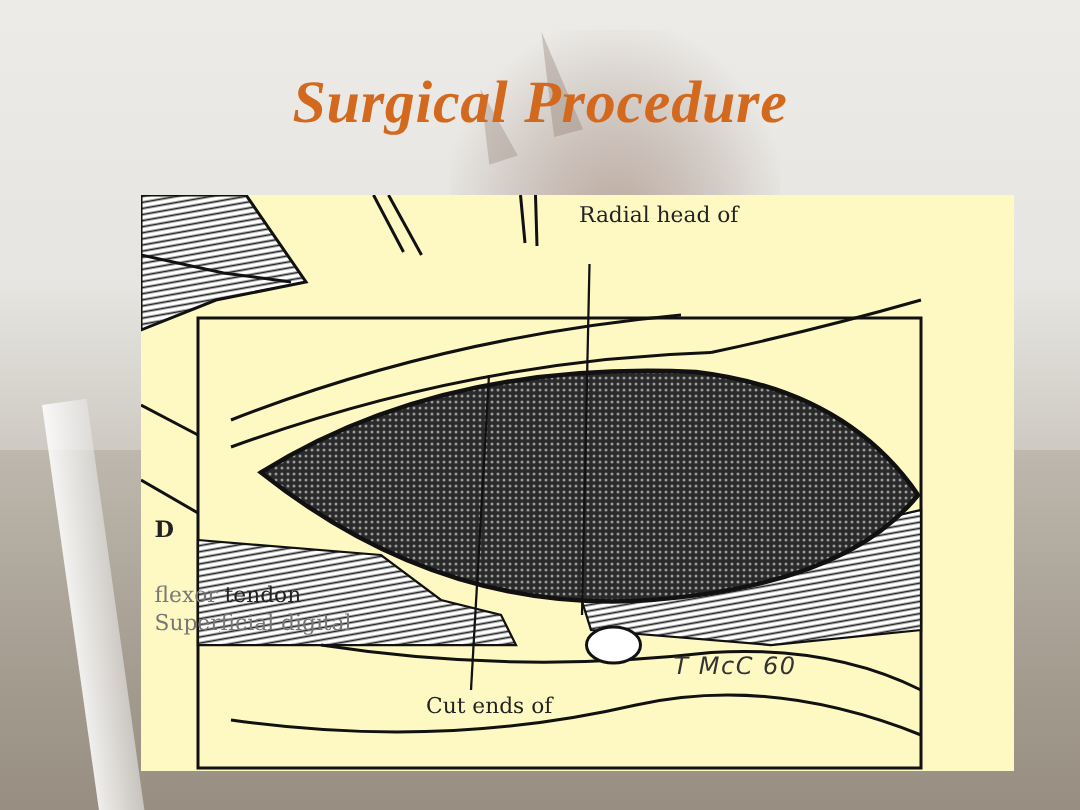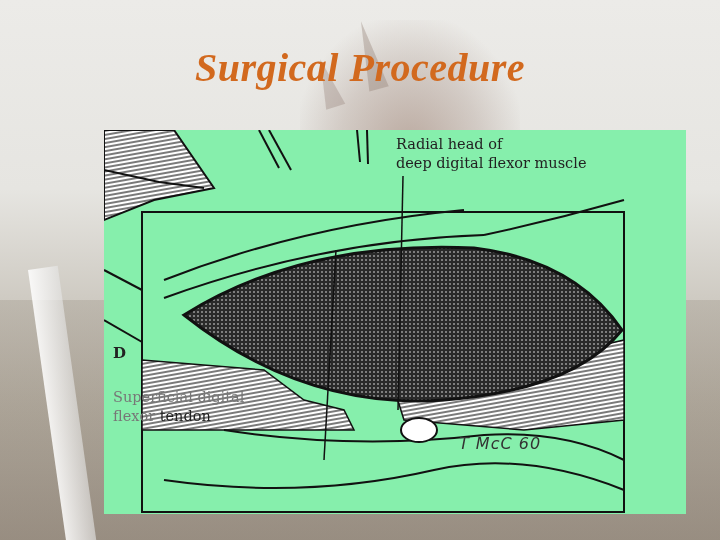--- a/index.html
+++ b/index.html
@@ -7,21 +7,21 @@
     background: linear-gradient(180deg, #ecebe8 0%, #e6e5e1 35%, #cfcbc3 55%, #bdb7ac 75%, #a9a196 100%);
     font-family: "Liberation Serif", serif; }
   .horse { position:absolute; left:300px; top:20px; width:220px; height:160px;
     background: radial-gradient(ellipse at 50% 80%, rgba(150,120,105,0.55) 0%, rgba(170,150,140,0.35) 45%, rgba(230,228,225,0) 75%); }
   .ear-l { position:absolute; left:318px; top:58px; width:0; height:0; border-left:10px solid transparent; border-right:10px solid transparent; border-bottom:50px solid rgba(150,130,120,0.35); transform:rotate(-18deg); }
   .ear-r { position:absolute; left:360px; top:20px; width:0; height:0; border-left:10px solid transparent; border-right:10px solid transparent; border-bottom:70px solid rgba(140,120,110,0.35); transform:rotate(-15deg); }
   .fence { position:absolute; left:28px; top:270px; width:30px; height:280px; background:linear-gradient(90deg, rgba(255,255,255,0.85), rgba(230,230,230,0.6)); transform:rotate(-8deg); transform-origin:top left; }
   .field { position:absolute; left:0; top:300px; width:720px; height:240px; background:linear-gradient(180deg, rgba(140,130,115,0.25), rgba(120,105,90,0.35)); }
   .title { position:absolute; left:0; width:720px; top:44px; text-align:center; color:#d2691e;
     font-family:"Liberation Serif", serif; font-style:italic; font-weight:bold; font-size:40px; letter-spacing:0.5px; }
-  .figure { position:absolute; left:104px; top:130px; width:582px; height:384px; background:#86efac; }
+  .figure { position:absolute; left:94px; top:130px; width:582px; height:384px; background:#fef9c3; }
   .figure svg { position:absolute; left:0; top:0; }
   .lbl { position:absolute; font-family:"DejaVu Serif", serif; font-size:14.5px; line-height:19px; color:#222; white-space:nowrap; }
   .lbl-top { left:292px; top:5px; }
   .lbl-d { left:9px; top:214px; font-weight:bold; font-size:15px; }
   .lbl-sup { left:9px; top:258px; color:#777; }
   .lbl-sup .dark { color:#222; }
   .lbl-cut { left:190px; top:332px; }
   .sig { position:absolute; left:355px; top:304px; font-family:"DejaVu Sans", sans-serif; font-style:italic; font-size:16px; color:#333; letter-spacing:1px; }
 </style>
 </head>
@@ -74,27 +74,27 @@
     <path d="M 120 300 Q 250 320 380 305 Q 460 300 520 330" fill="none" stroke="#111" stroke-width="2"></path>
     <path d="M 60 350 Q 200 370 330 340 Q 420 320 520 360" fill="none" stroke="#111" stroke-width="2"></path>
     <ellipse cx="315" cy="300" rx="18" ry="12" fill="#fff" stroke="#111" stroke-width="2"></ellipse>
 
     <line x1="299" y1="46" x2="294" y2="280" stroke="#111" stroke-width="1.5"></line>
     <line x1="232" y1="120" x2="220" y2="330" stroke="#111" stroke-width="1.5"></line>
   </svg>
 
   <div class="lbl lbl-top">
     <div>Radial head of</div>
-    <div>deep digital flexor muscle</div>
   </div>
 
   <div class="lbl lbl-d">D</div>
 
   <div class="lbl lbl-sup">
+    <div><span>flexor</span> <span class="dark">tendon</span></div>
     <div>Superficial digital</div>
-    <div><span>flexor</span> <span class="dark">tendon</span></div>
   </div>
 
   <div class="sig">T McC 60</div>
 
   <div class="lbl lbl-cut">
+    <div>Cut ends of</div>
   </div>
 </div>
 
 </body></html>

